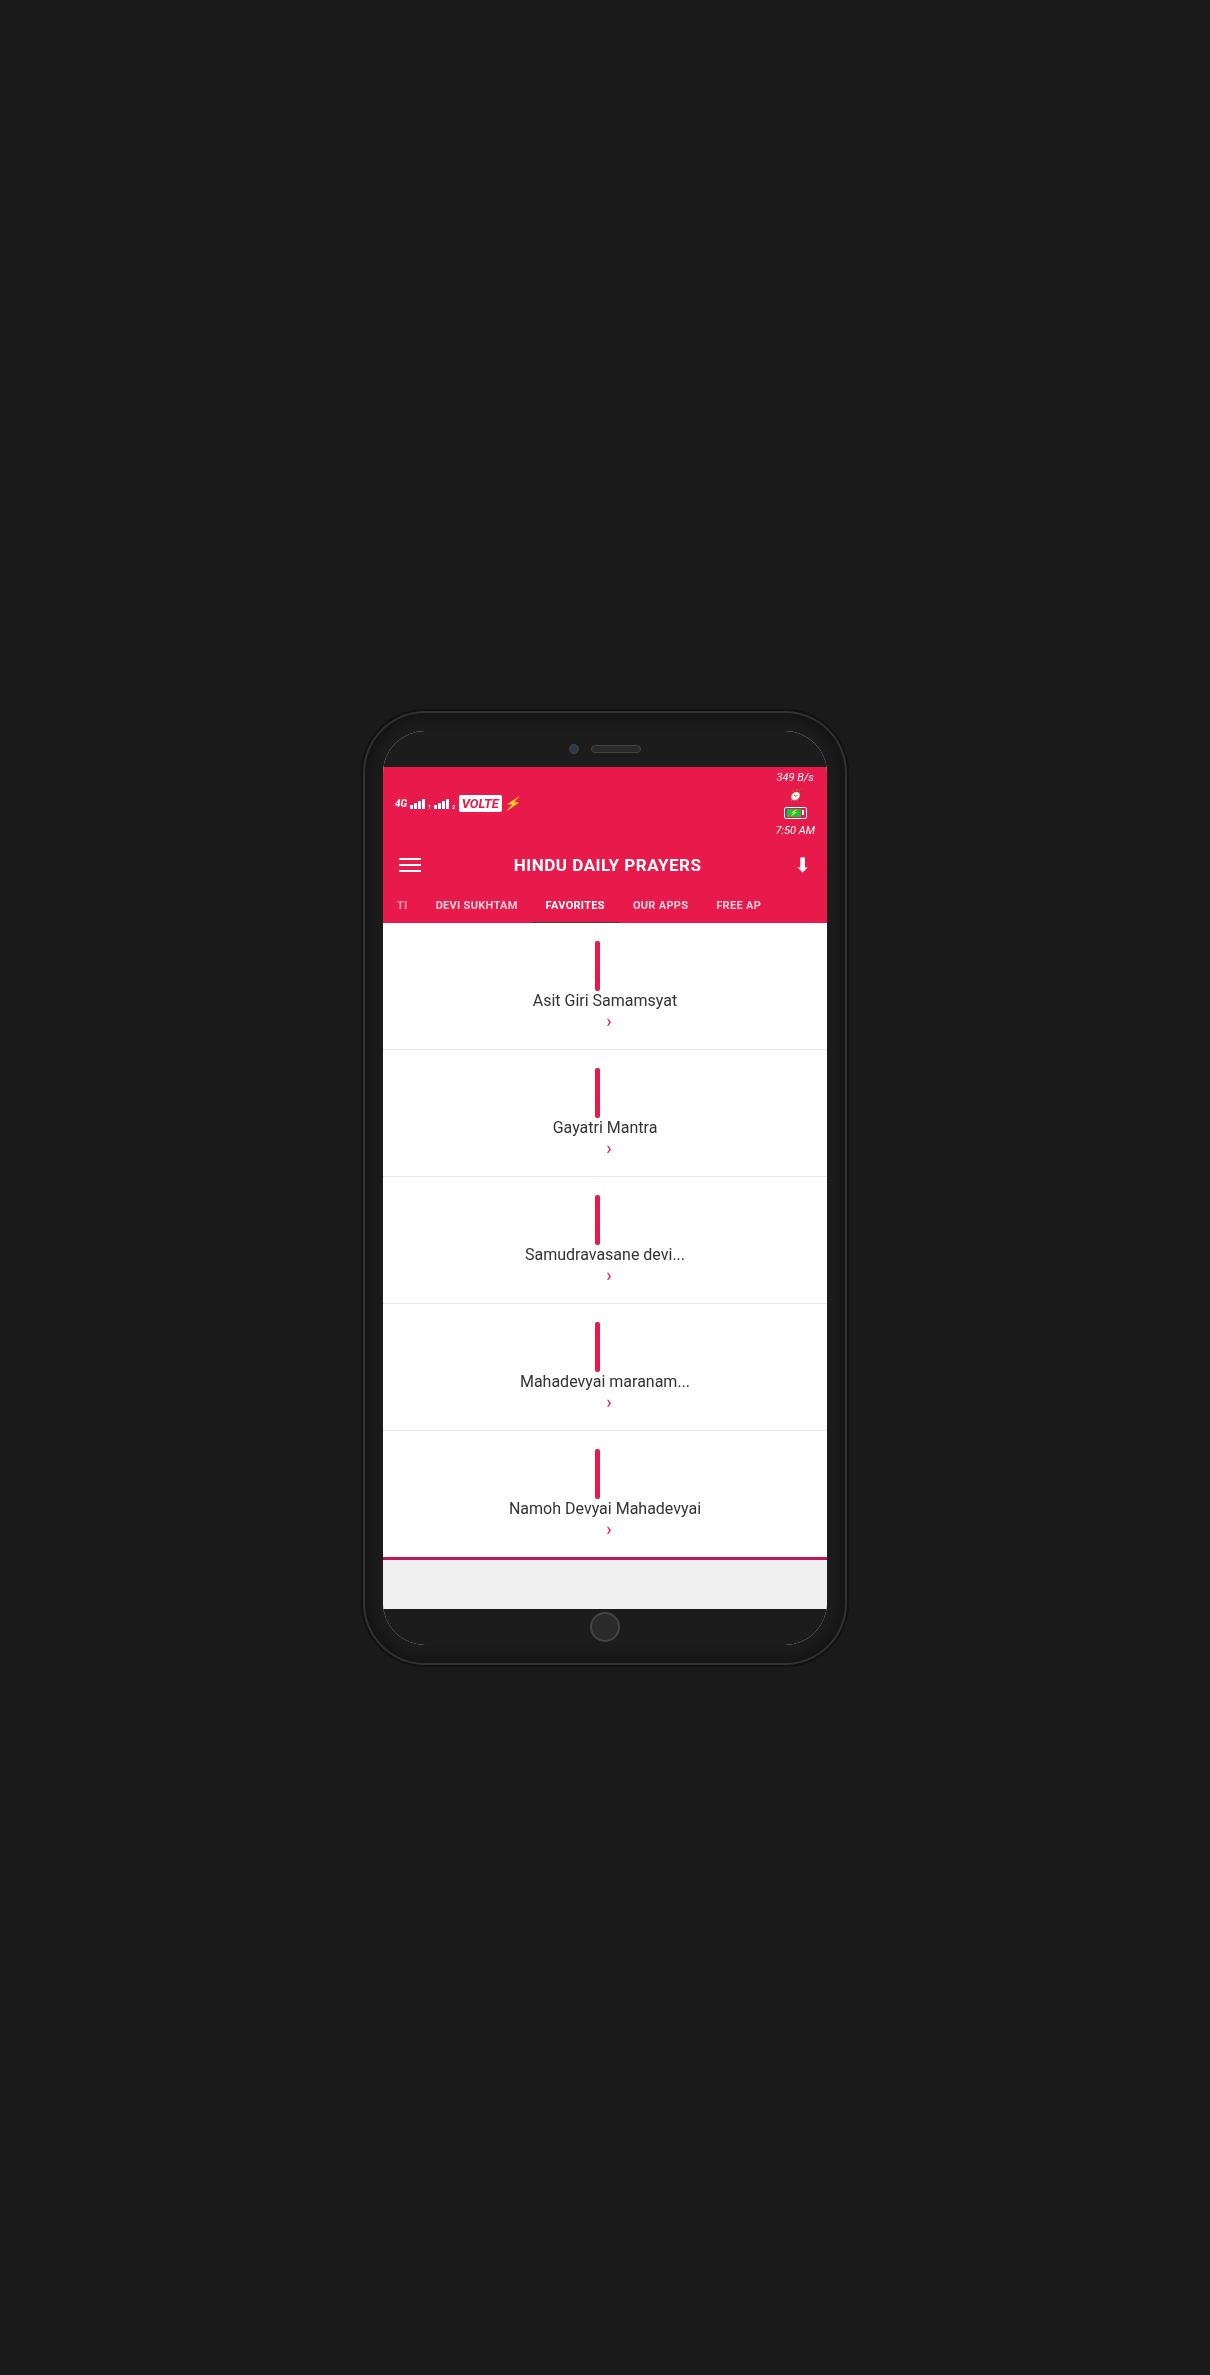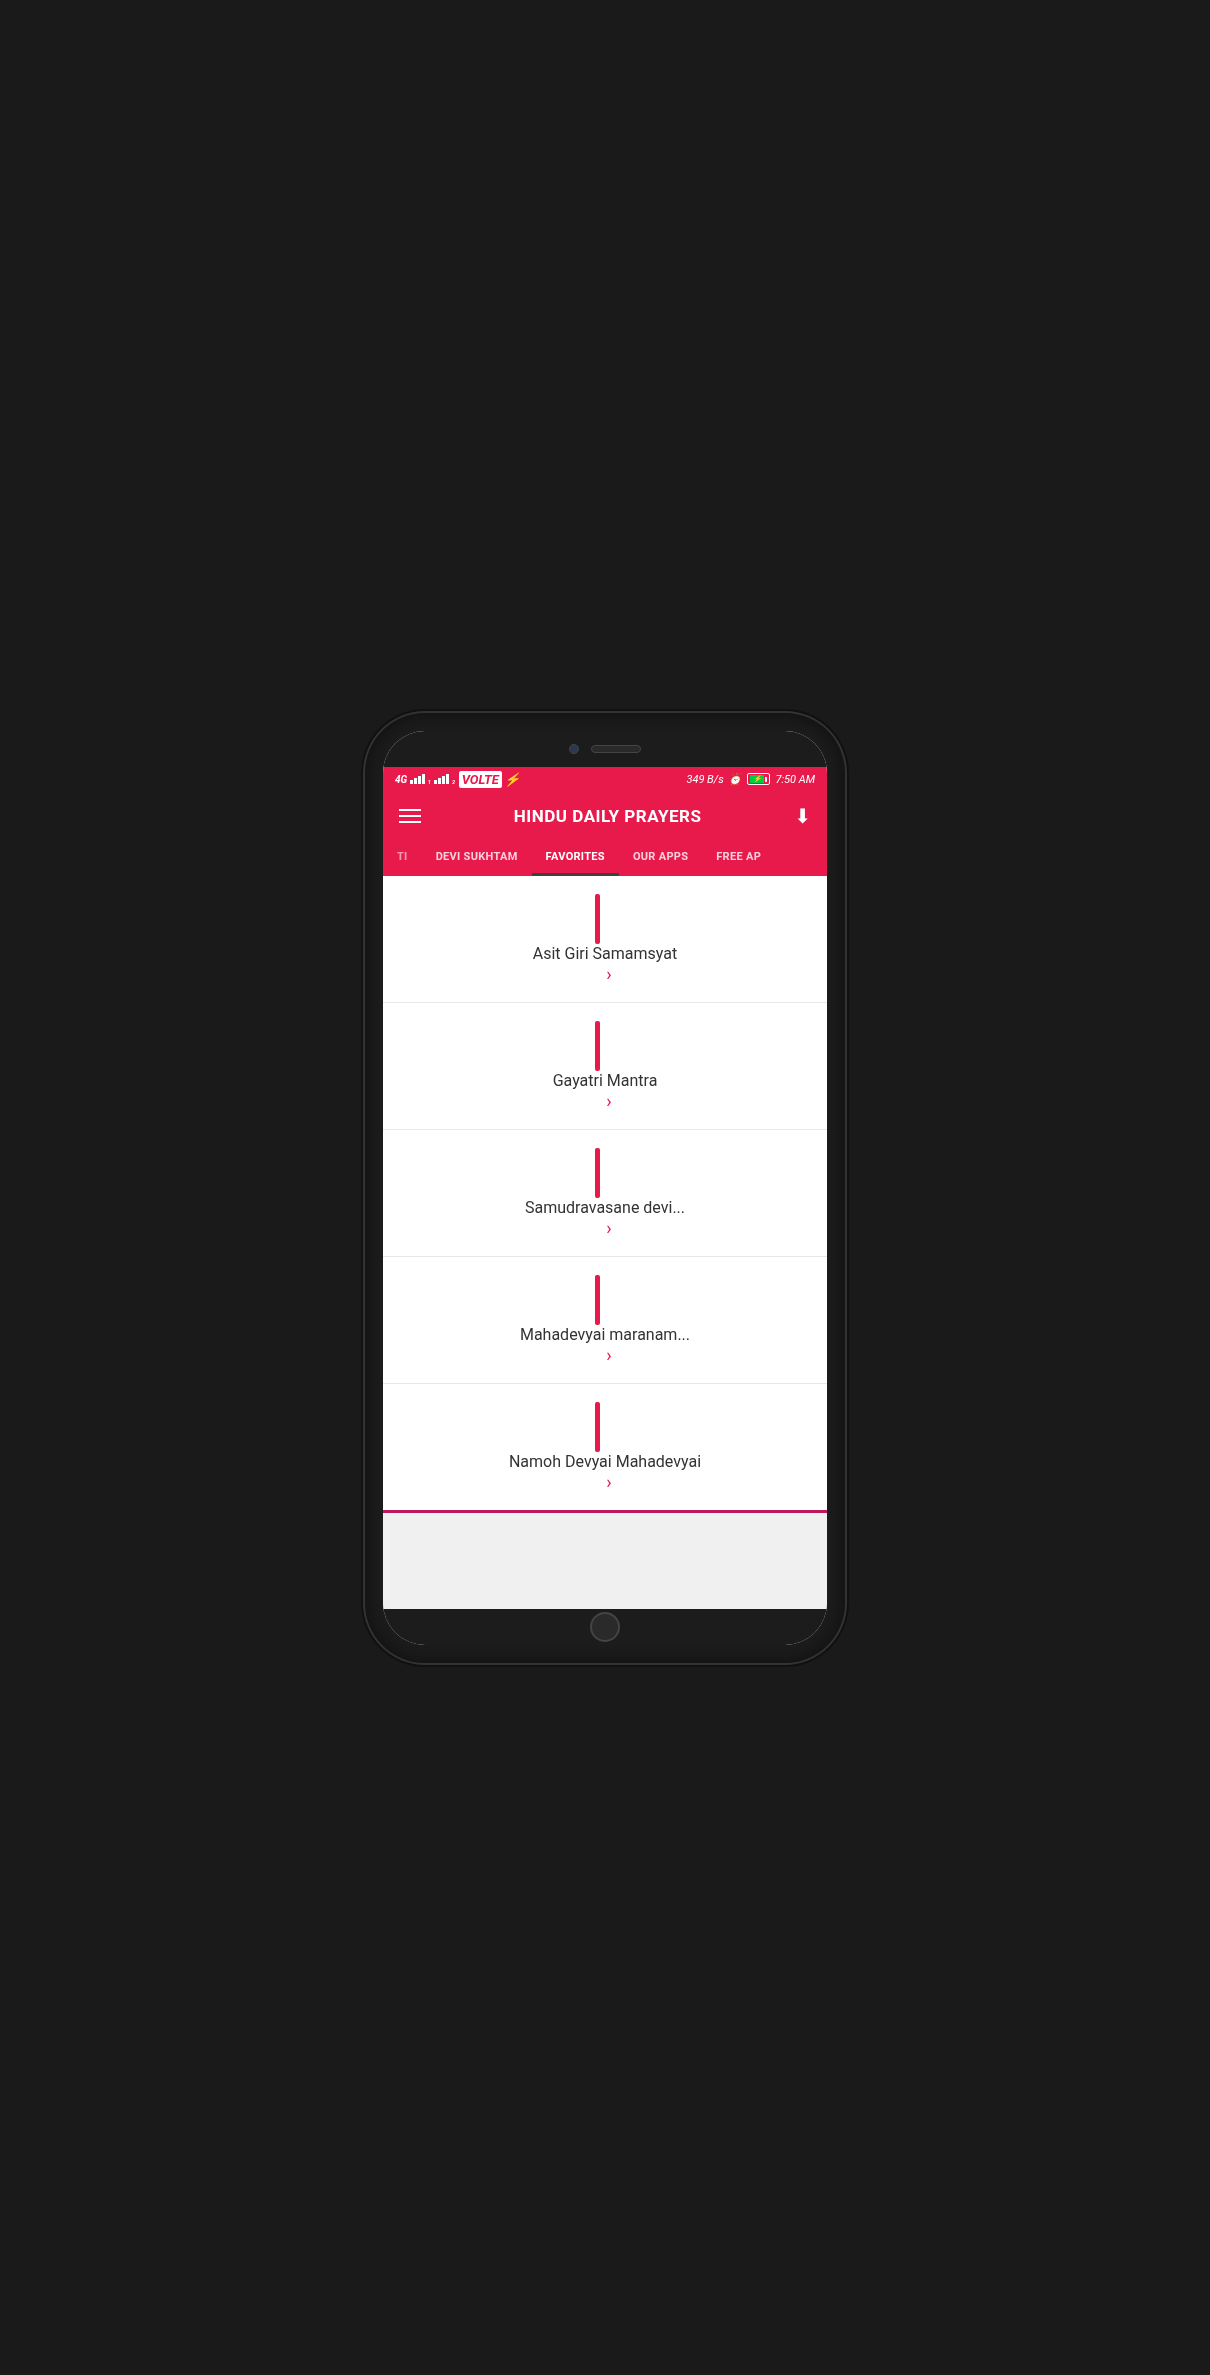--- a/index.html
+++ b/index.html
@@ -79,20 +79,21 @@
       display: flex;
       align-items: center;
       gap: 3px;
     }
 
     .status-right {
       display: flex;
       align-items: center;
       gap: 5px;
       font-size: 11px;
+      flex-direction: column;
     }
 
     .signal-bar {
       display: inline-flex;
       gap: 1px;
       align-items: flex-end;
     }
 
     .signal-bar span {
       display: inline-block;
@@ -190,21 +191,21 @@
       font-weight: bold;
       padding: 10px 14px;
       white-space: nowrap;
       cursor: pointer;
       letter-spacing: 0.3px;
       flex-shrink: 0;
     }
 
     .tab-item.active {
       color: white;
-      border-bottom: 3px solid #404040;
+      border-bottom: 1px solid #404040;
     }
 
     .tab-item.partial-left {
       opacity: 0.7;
     }
 
     
     .content-area {
       flex: 1;
       background: #f0f0f0;

